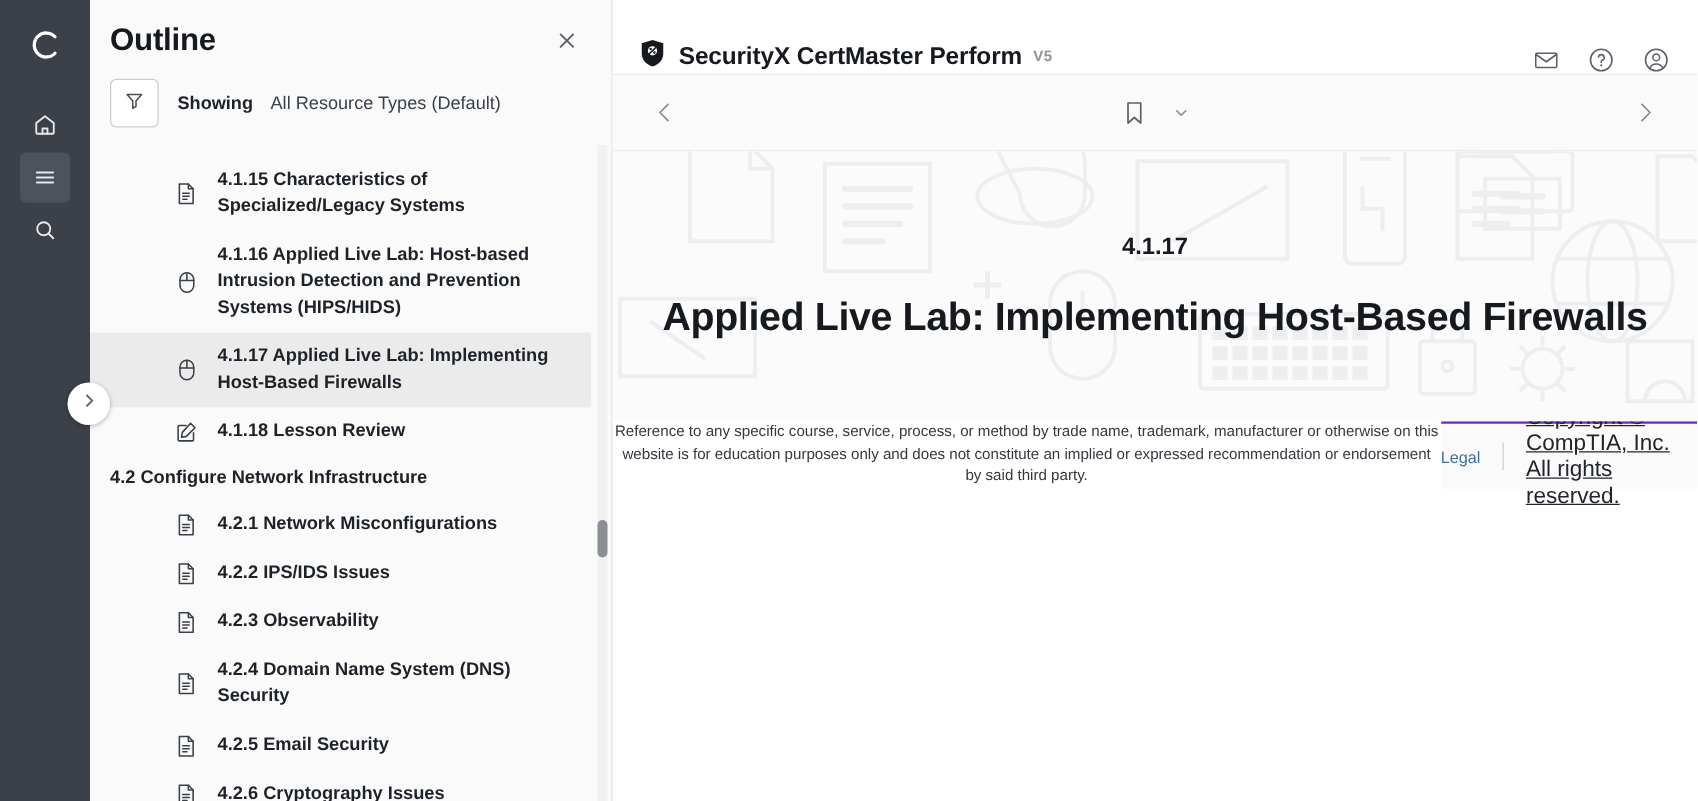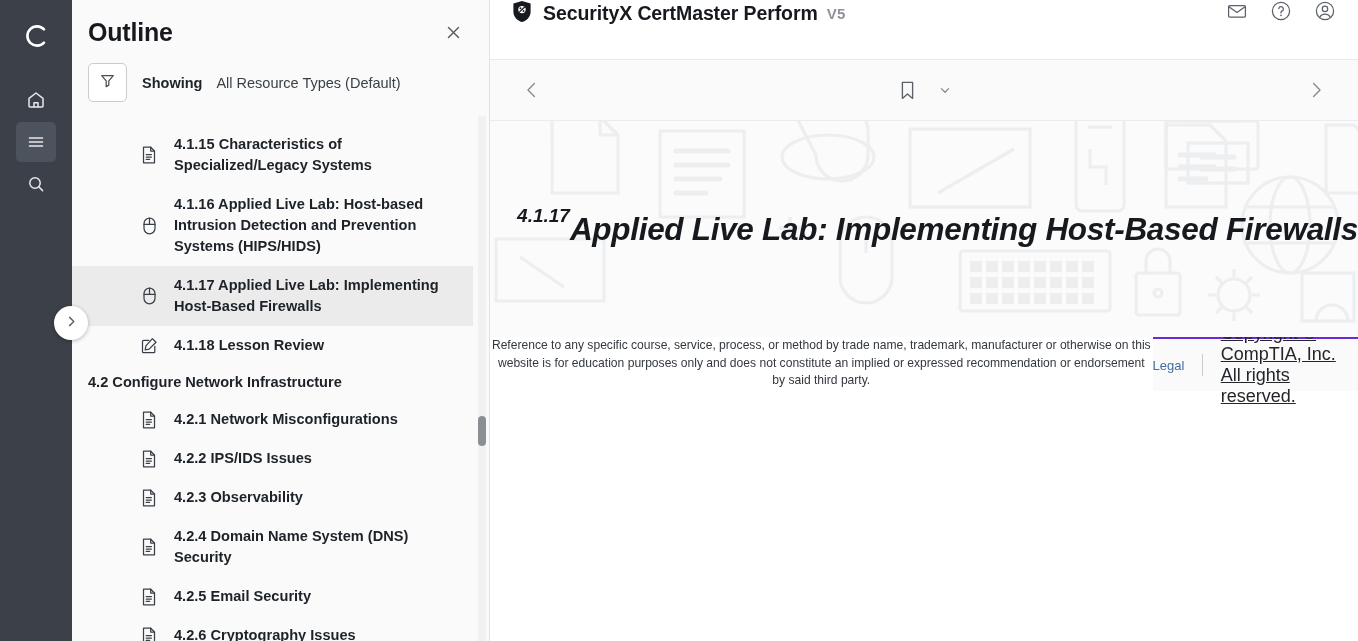--- a/index.html
+++ b/index.html
@@ -112,32 +112,32 @@
     background: #8b8f95; border-radius: 4px; top: 300px; cursor: pointer;
   }
 
   
   .main {
     flex: 1; height: 641px; display: flex; flex-direction: column;
     background: #ffffff; overflow: hidden;
   }
   .main-head {
     height: 60px; min-height: 60px;
-    display: flex; align-items: flex-start; justify-content: space-between;
+    display: flex; align-items: flex-end; justify-content: space-between;
     padding: 0 22px 0 22px;
     border-bottom: 1px solid #e9e9ea;
     background: #fff;
   }
   .brand { display: flex; align-items: center; }
   .brand-text {
     font-size: 19.5px; font-weight: bold; color: #16191d;
     margin-left: 11px; letter-spacing: -.1px;
   }
   .brand-ver {
-    font-size: 15px; font-weight: bold; color: #8d9299;
+    font-size: 12px; font-weight: bold; color: #8d9299;
     margin-left: 9px; letter-spacing: .4px;
   }
   .head-icons { display: flex; align-items: center; gap: 22px; }
   .head-icons > span { cursor: pointer; line-height: 0; }
 
   .toolbar {
     height: 61px; min-height: 61px;
     background: #fafafa;
     border-bottom: 1px solid #ececec;
     display: flex; align-items: center; position: relative;
@@ -149,22 +149,22 @@
     position: absolute; left: 0; right: 0;
     display: flex; align-items: center; justify-content: center; gap: 20px;
     pointer-events: none;
   }
   .tb-center > span { pointer-events: auto; cursor: pointer; line-height: 0; }
 
   .hero {
     height: 216px; min-height: 216px;
     position: relative; overflow: hidden;
     background: #fbfbfc;
-    display: flex; 
-    align-items: center; justify-content: flex-end; font-style: italic;
+    display: flex; flex-direction: column;
+    align-items: center; justify-content: center;
   }
   .hero-pattern {
     position: absolute; inset: 0;
     opacity: 1; pointer-events: none;
   }
   .hero-num {
     position: relative; z-index: 2;
     font-size: 19px; font-weight: bold; color: #16191d;
     margin-bottom: 26px;
   }

